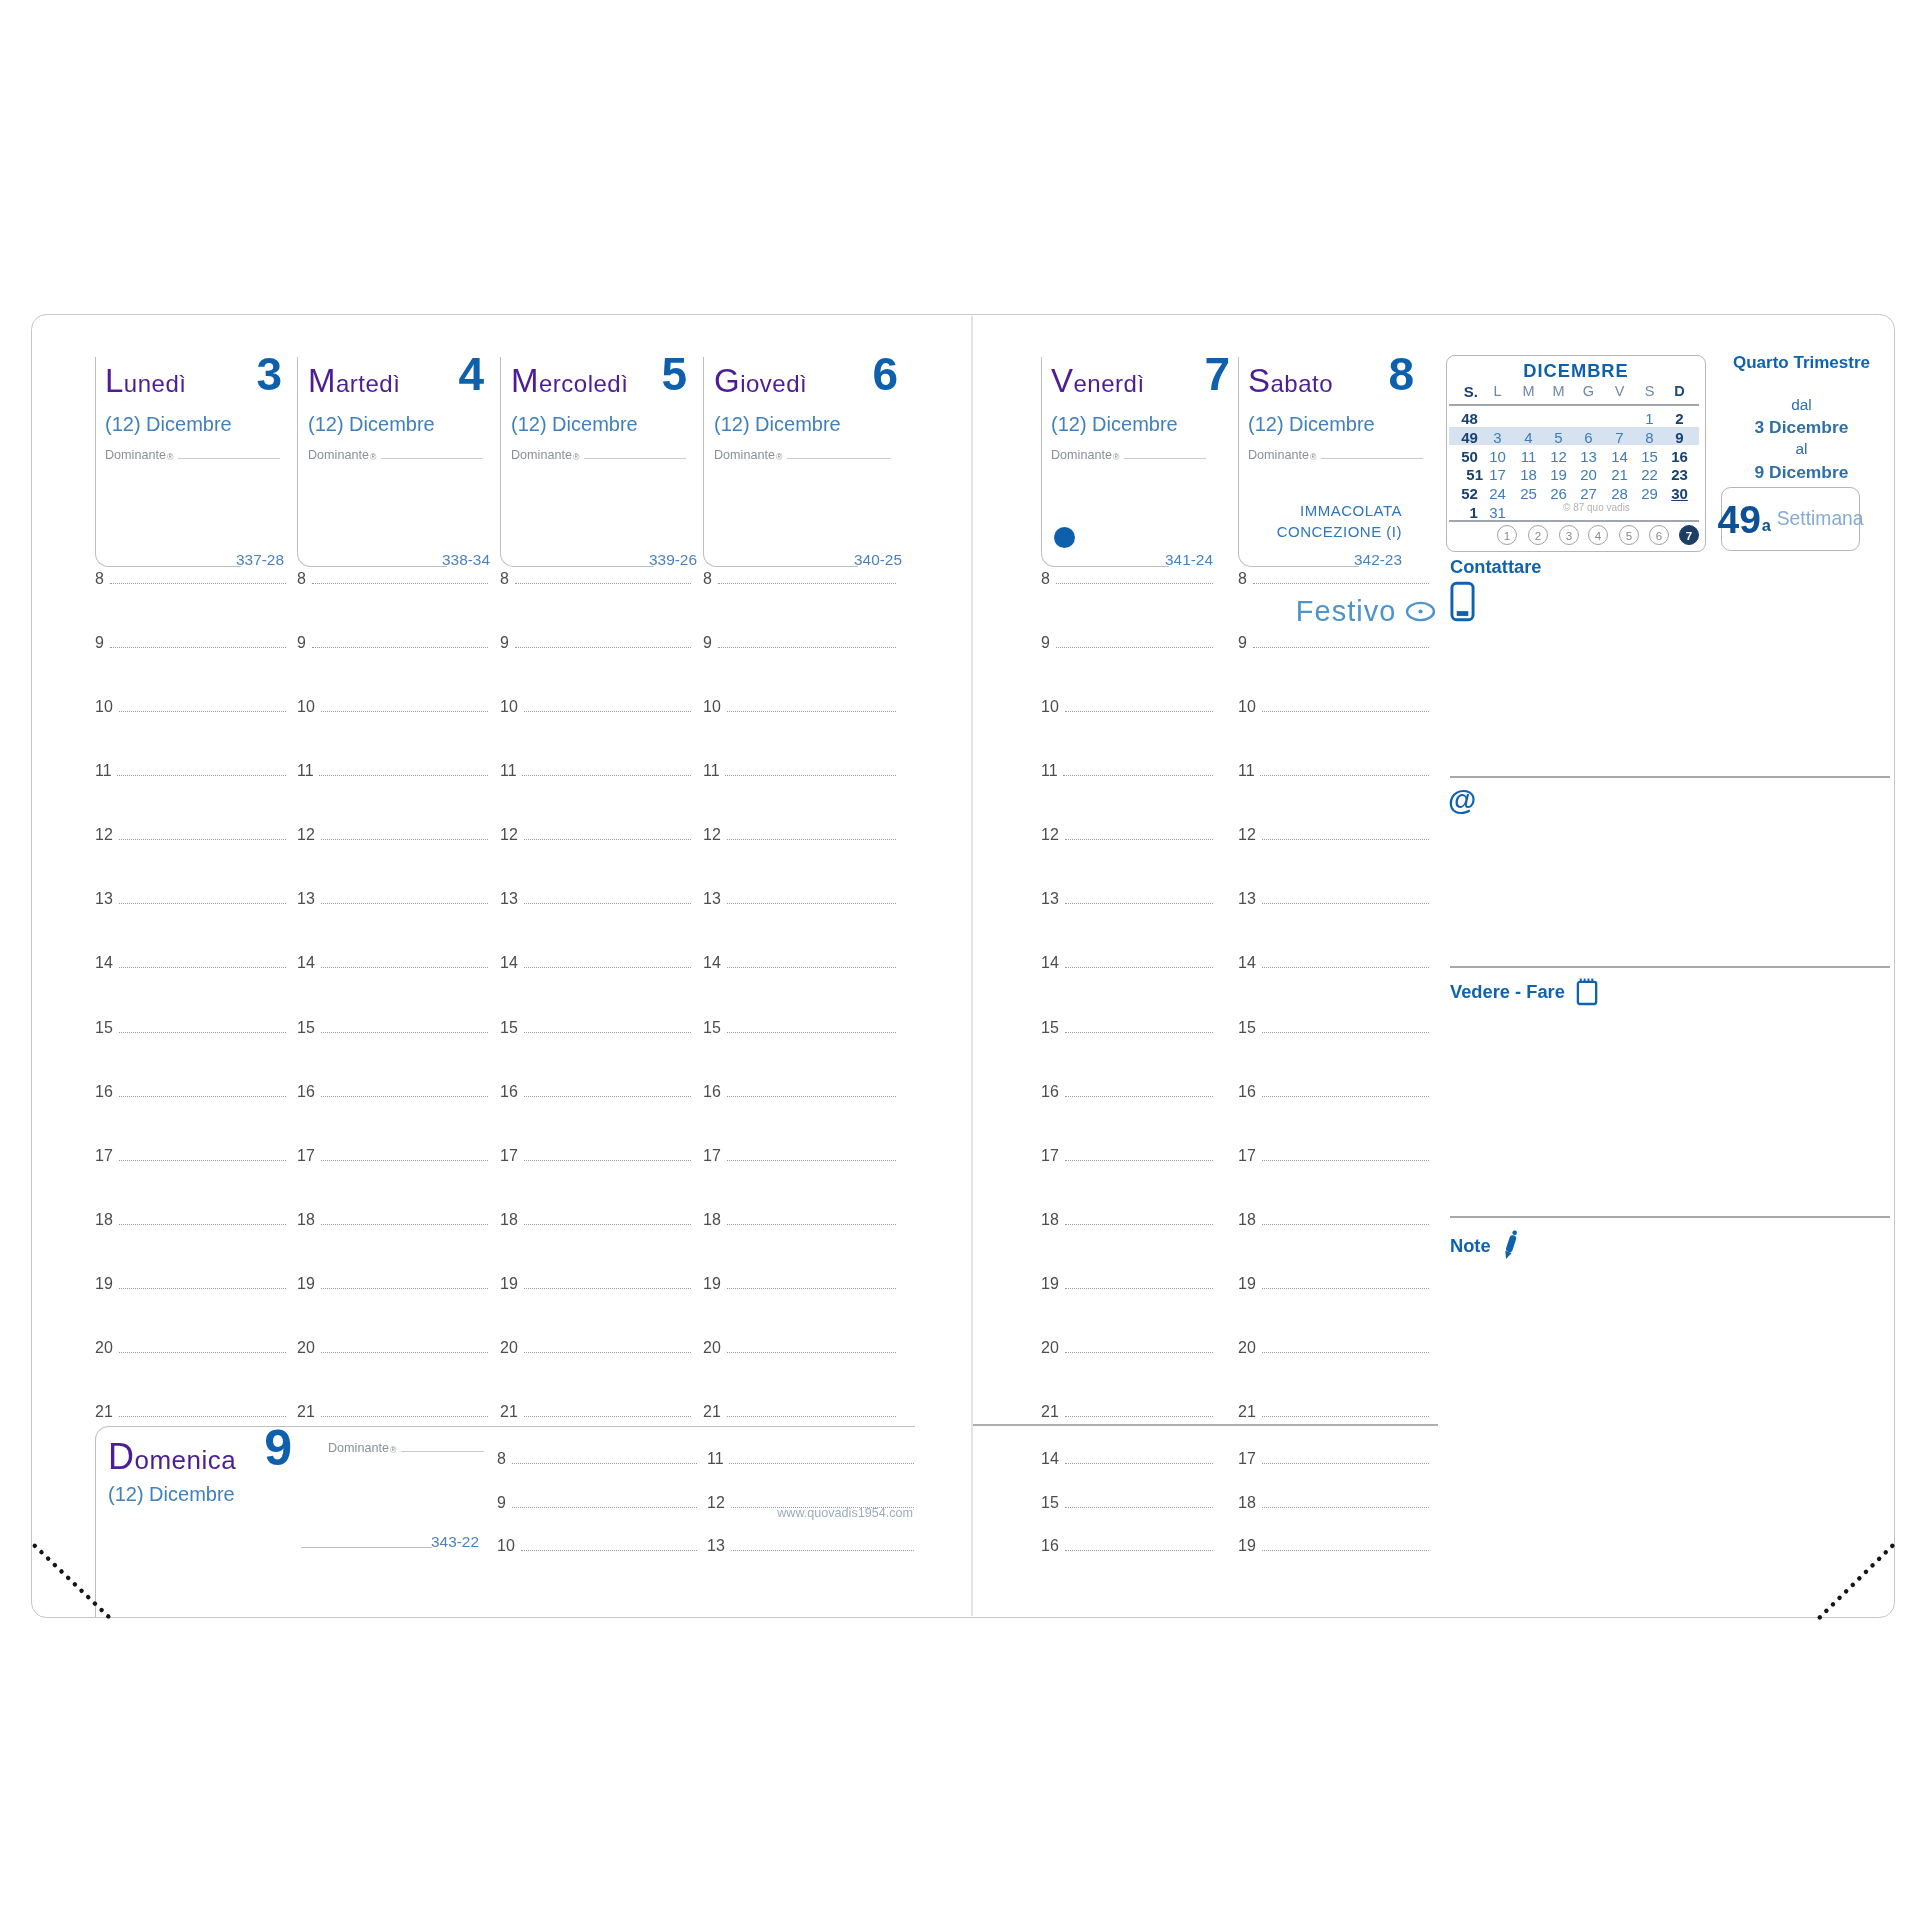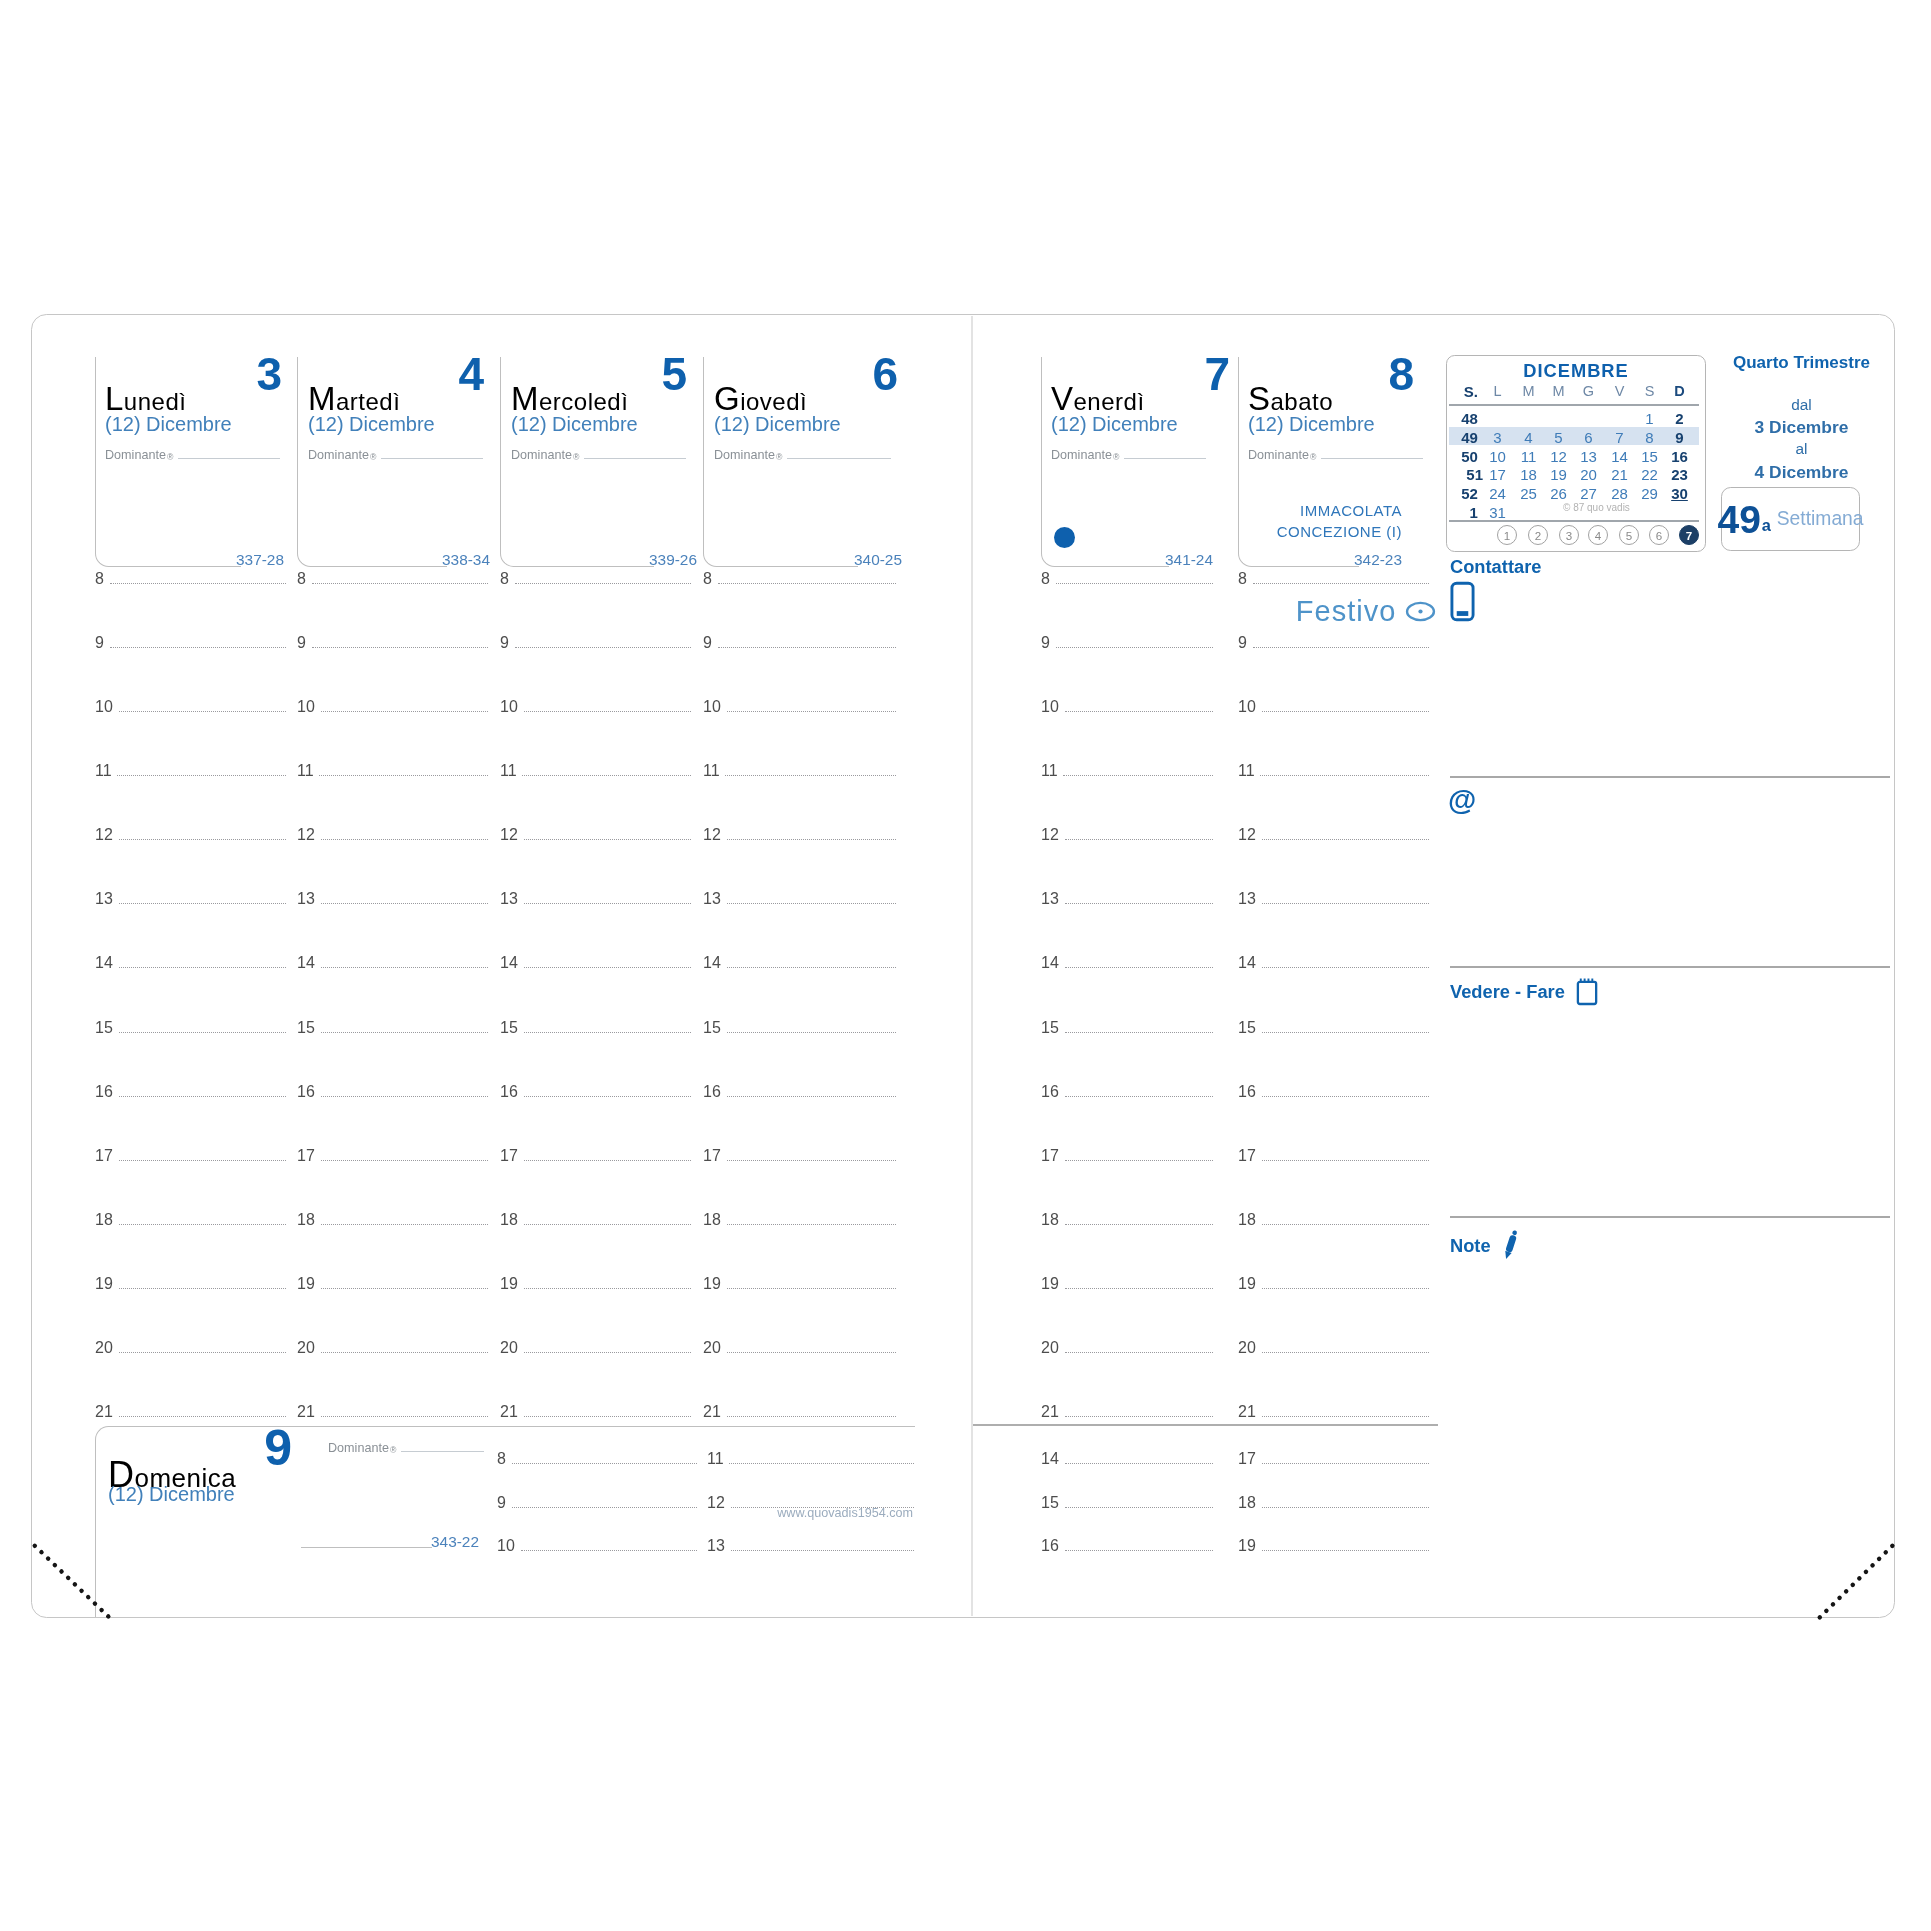--- a/index.html
+++ b/index.html
@@ -1,21 +1,21 @@
 <!DOCTYPE html>
 <html><head>
 <meta charset="utf-8">
 <style>
   html,body{margin:0;padding:0;background:#ffffff;width:1931px;height:1931px;
     font-family:"Liberation Sans", sans-serif;position:relative;overflow:hidden;}
   .abs{position:absolute;}
   .spread{left:31px;top:314px;width:1862px;height:1302px;background:#fff;
     border:1.9px solid #c6c6c6;border-radius:15.4px;}
   .gutter{left:971px;top:316px;width:1.9px;height:1300px;background:#e3e3e3;}
-  .dayname{font-size:24px;color:#000000;line-height:1.2;letter-spacing:0.5px;margin-top:18px;}
+  .dayname{font-size:24px;color:#4c1d95;line-height:1.2;letter-spacing:0.5px;}
   .dayname::first-letter{font-size:33px;}
   .dayname.big{font-size:26px;}
   .dayname.big::first-letter{font-size:36px;}
   .bignum{font-weight:bold;font-size:46px;color:#0e60ad;text-align:right;line-height:1;}
   .month{font-size:20px;color:#4180ba;}
   .domrow{display:flex;align-items:flex-end;font-size:12.6px;color:#8a9096;}
   .domrow sup{font-size:8.7px;margin-left:1px;}
   .domline{flex:1;border-bottom:1.9px solid #c6ccd2;margin:0 0 2.9px 4.8px;}
   .code{font-size:15.4px;color:#4b82bb;text-align:right;}
   .dv-box{border-left:1.9px solid #bfbfbf;border-bottom:1.9px solid #bfbfbf;
@@ -597,21 +597,21 @@
     <div class="circ" style="position: absolute; left: 141px; top: 169px;">4</div>
     <div class="circ" style="position: absolute; left: 172px; top: 169px;">5</div>
     <div class="circ" style="position: absolute; left: 202px; top: 169px;">6</div>
     <div class="circ active" style="position: absolute; left: 232px; top: 169px;">7</div>
   </div>
 
 <div class="abs tri-title" style="left:1709px;top:353px;width:185px;">Quarto Trimestre</div>
 <div class="abs tri-line" style="left:1709px;top:396px;width:185px;">dal</div>
 <div class="abs tri-date" style="left:1709px;top:417px;width:185px;">3 Dicembre</div>
 <div class="abs tri-line" style="left:1709px;top:440px;width:185px;">al</div>
-<div class="abs tri-date" style="left:1709px;top:462px;width:185px;">4 Dicembre</div>
+<div class="abs tri-date" style="left:1709px;top:462px;width:185px;">9 Dicembre</div>
 
 <div class="abs week-box">
   <span class="week-num">49</span>
   <span class="week-suf">a</span>
   <span class="week-word">Settimana</span>
 </div>
 
 <div class="abs sechead" style="left:1450px;top:556px;">
   <span>Contattare</span>
 </div>

